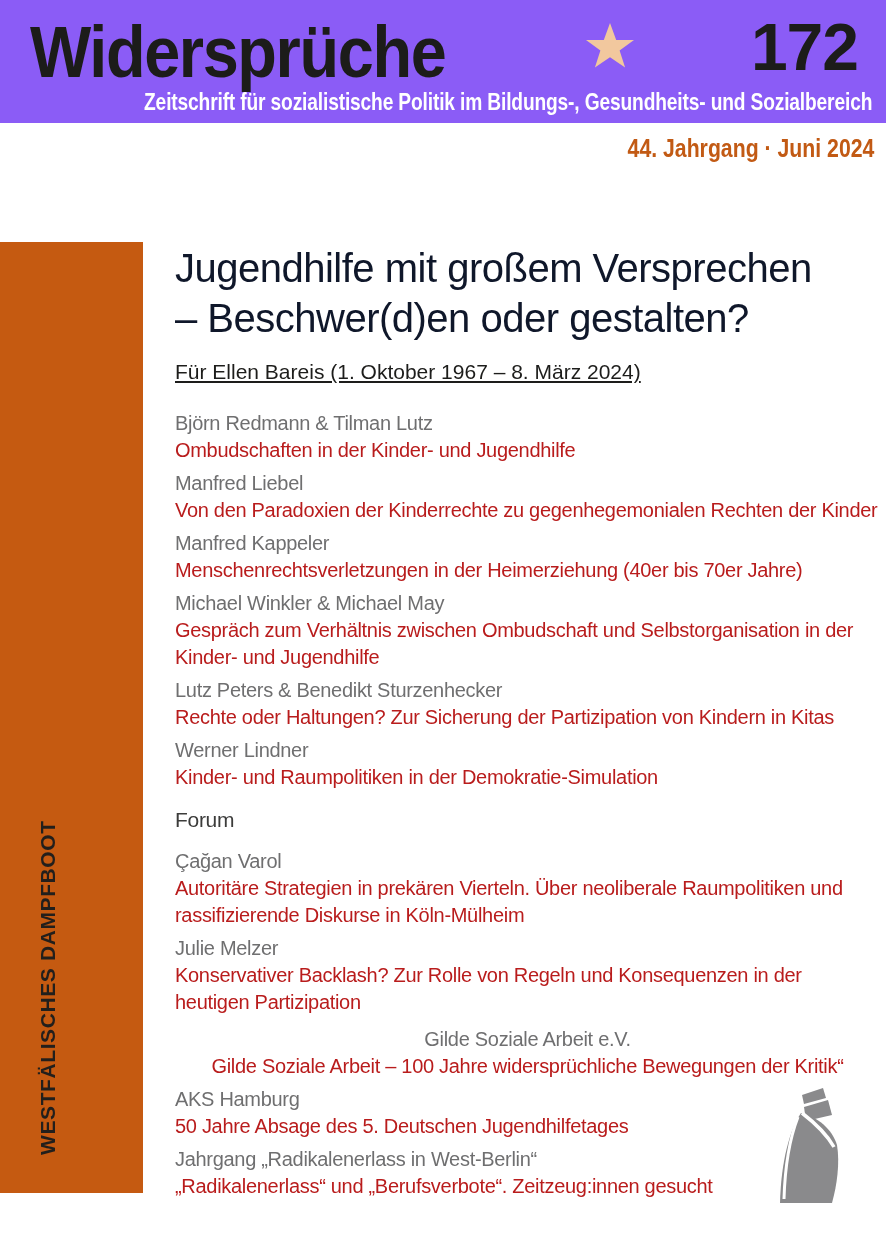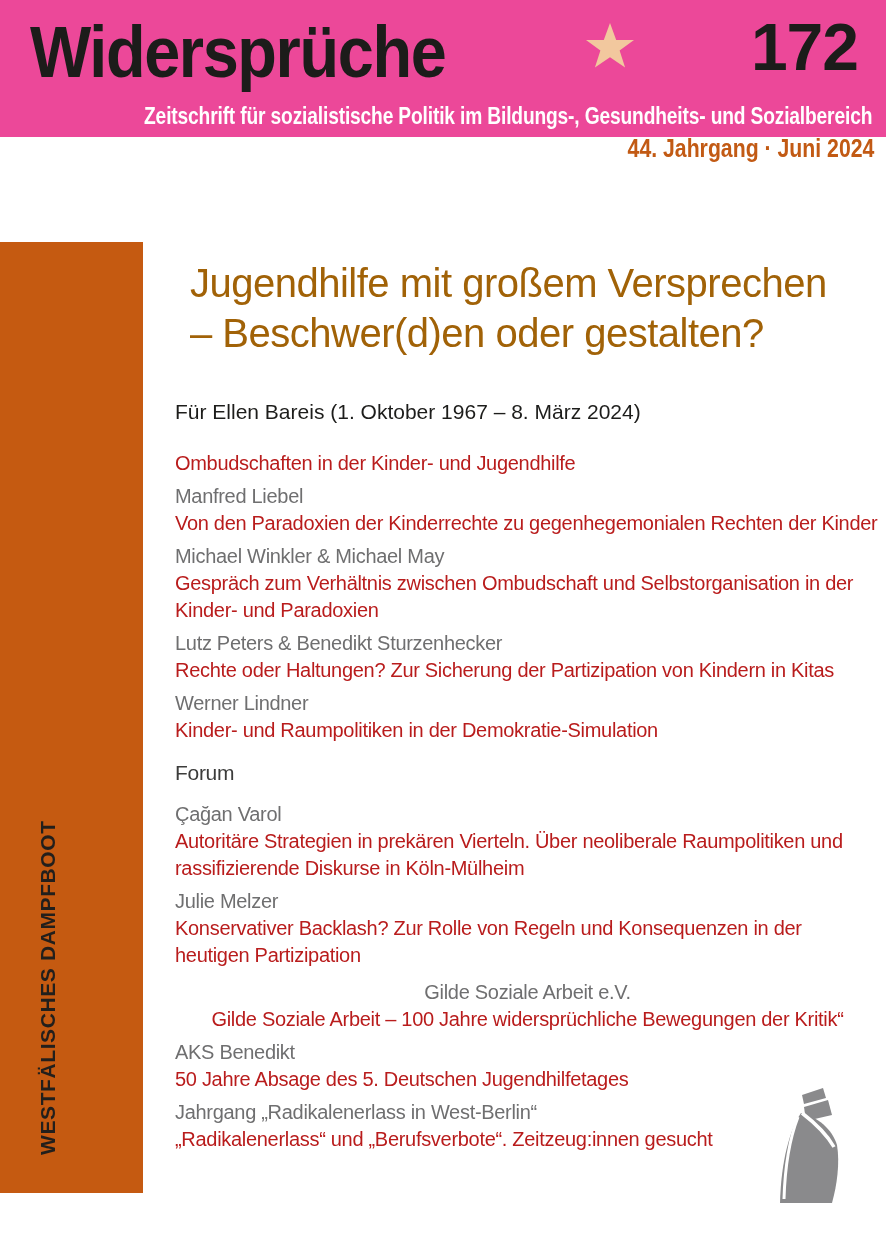--- a/index.html
+++ b/index.html
@@ -1,21 +1,21 @@
 <!DOCTYPE html>
 <html><head>
 <meta charset="utf-8">
 <style>
   html,body{margin:0;padding:0;background:#fff;}
   .page{
     position:relative;width:886px;height:1247px;background:#ffffff;
     font-family:"Liberation Sans", sans-serif;overflow:hidden;
   }
   
-  .band{position:absolute;left:0;top:0;width:886px;height:137px;background:#ec4899;}
+  .band{position:absolute;left:0;top:0;width:886px;height:123px;background:#8b5cf6;}
   .brand{
     position:absolute;left:30px;top:16px;font-size:72px;font-weight:700;
     color:#1c1c1a;letter-spacing:-1.5px;line-height:1;
     transform:scaleX(0.9);transform-origin:0 50%;white-space:nowrap;
   }
   .star{position:absolute;left:585px;top:23px;}
   .issue{
     position:absolute;right:28px;top:14px;font-size:66px;font-weight:700;
     color:#1c1c1a;letter-spacing:-1px;line-height:1;
   }
@@ -32,24 +32,24 @@
   
   .sidebar{position:absolute;left:0;top:242px;width:143px;height:951px;background:#C55A11;}
   .sidebar-label{
     position:absolute;left:36px;top:588px;height:325px;
     writing-mode:vertical-rl;transform:rotate(180deg);
     font-size:21px;font-weight:700;letter-spacing:0.6px;color:#221f1c;white-space:nowrap;
   }
   
   .content{position:absolute;left:175px;top:243px;width:705px;}
   .cover-title{
-    margin:15px;font-size:40px;line-height:50px;font-weight:400;
-    color:#a16207;letter-spacing:-0.5px;
+    margin:0;font-size:40px;line-height:50px;font-weight:400;
+    color:#0f172a;letter-spacing:-0.5px;
   }
-  .dedication{margin-top:40px;font-size:21px;line-height:27px;color:#1d1d1b;}
+  .dedication{margin-top:15px;font-size:21px;line-height:27px;color:#1d1d1b;text-decoration:underline;}
   .toc{margin-top:25px;font-size:20px;line-height:27px;letter-spacing:-0.3px;}
   .entry{margin-bottom:6px;}
   .entry .author{color:#6F6F70;}
   .entry .title{color:#b91c1c;}
   .forum-heading{margin-top:15px;margin-bottom:15px;font-size:21px;color:#3c3c3b;}
   .announcements-start{margin-top:10px;text-align:center;}
   
   .boat{position:absolute;left:768px;top:1083px;}
 </style>
 </head>
@@ -75,29 +75,34 @@
   </aside>
 
   <main class="content">
     <h1 class="cover-title">
       <div>Jugendhilfe mit großem Versprechen</div>
       <div>– Beschwer(d)en oder gestalten?</div>
     </h1>
     <div class="dedication">Für Ellen Bareis (1. Oktober 1967 – 8. März 2024)</div>
     <div class="toc" id="toc">
         <div class="entry">
+          <div class="author">Björn Redmann &amp; Tilman Lutz</div>
           <div class="title">Ombudschaften in der Kinder- und Jugendhilfe</div>
         </div>
         <div class="entry">
           <div class="author">Manfred Liebel</div>
           <div class="title">Von den Paradoxien der Kinderrechte zu gegenhegemonialen Rechten der Kinder</div>
         </div>
         <div class="entry">
+          <div class="author">Manfred Kappeler</div>
+          <div class="title">Menschenrechtsverletzungen in der Heimerziehung (40er bis 70er Jahre)</div>
+        </div>
+        <div class="entry">
           <div class="author">Michael Winkler &amp; Michael May</div>
-          <div class="title">Gespräch zum Verhältnis zwischen Ombudschaft und Selbstorganisation in der Kinder- und Paradoxien</div>
+          <div class="title">Gespräch zum Verhältnis zwischen Ombudschaft und Selbstorganisation in der Kinder- und Jugendhilfe</div>
         </div>
         <div class="entry">
           <div class="author">Lutz Peters &amp; Benedikt Sturzenhecker</div>
           <div class="title">Rechte oder Haltungen? Zur Sicherung der Partizipation von Kindern in Kitas</div>
         </div>
         <div class="entry">
           <div class="author">Werner Lindner</div>
           <div class="title">Kinder- und Raumpolitiken in der Demokratie-Simulation</div>
         </div>
         <div class="forum-heading">Forum</div>
@@ -107,21 +112,21 @@
         </div>
         <div class="entry">
           <div class="author">Julie Melzer</div>
           <div class="title">Konservativer Backlash? Zur Rolle von Regeln und Konsequenzen in der heutigen Partizipation</div>
         </div>
         <div class="entry announcements-start">
           <div class="author">Gilde Soziale Arbeit e.V.</div>
           <div class="title">Gilde Soziale Arbeit – 100 Jahre widersprüchliche Bewegungen der Kritik“</div>
         </div>
         <div class="entry">
-          <div class="author">AKS Benedikt</div>
+          <div class="author">AKS Hamburg</div>
           <div class="title">50 Jahre Absage des 5. Deutschen Jugendhilfetages</div>
         </div>
         <div class="entry">
           <div class="author">Jahrgang „Radikalenerlass in West-Berlin“</div>
           <div class="title">„Radikalenerlass“ und „Berufsverbote“. Zeitzeug:innen gesucht</div>
         </div>
       </div>
   </main>
 
   <span class="boat">

